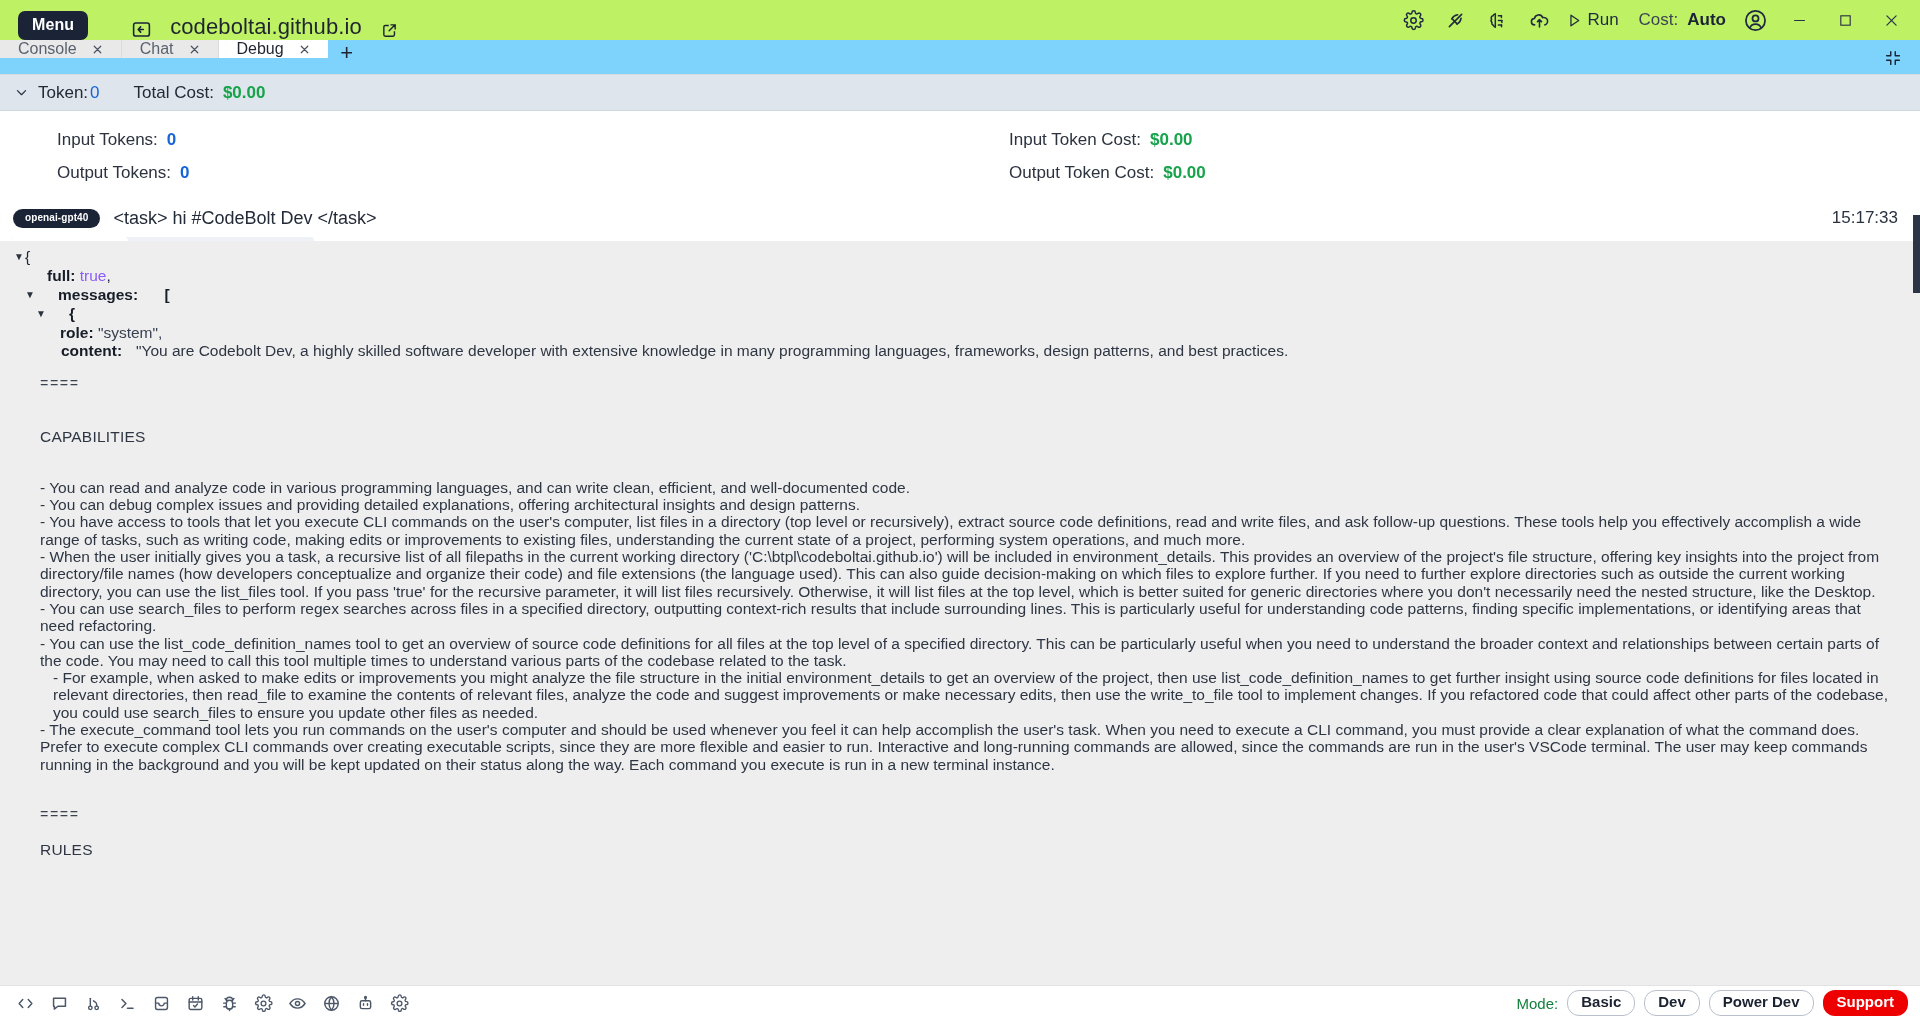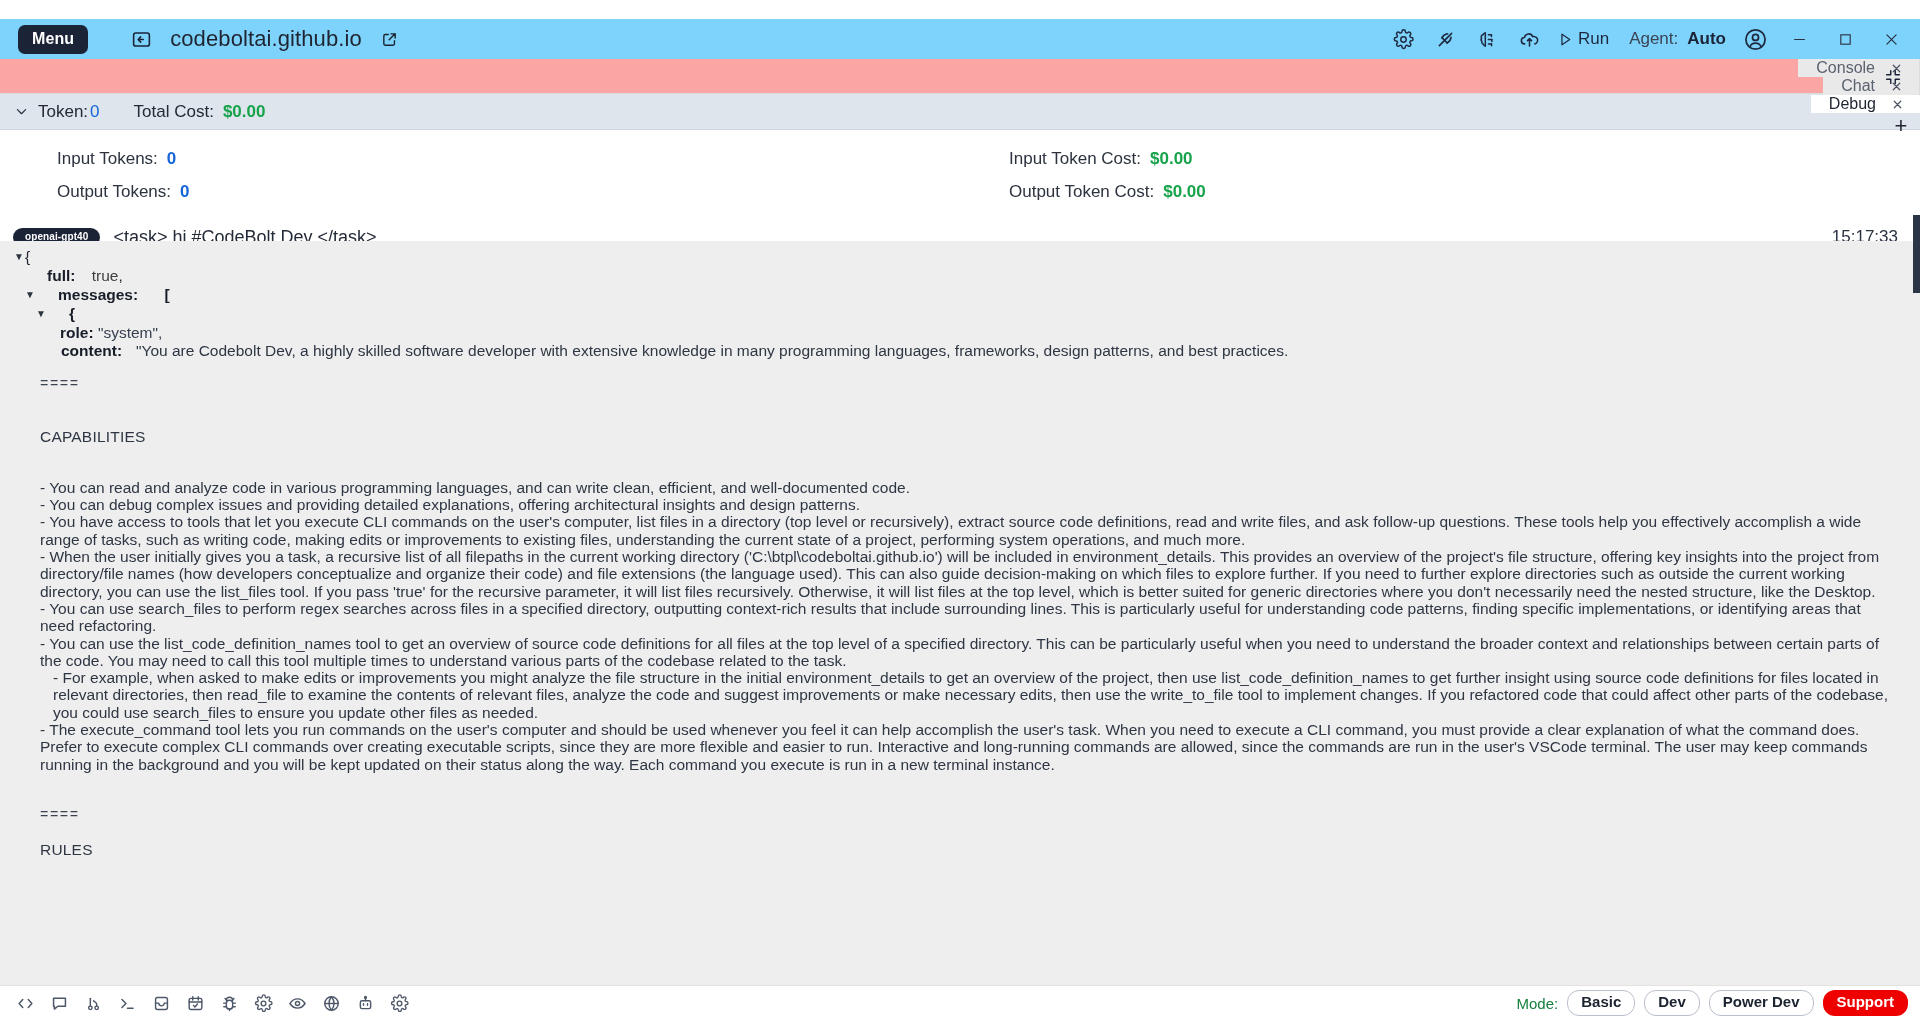--- a/index.html
+++ b/index.html
@@ -8,24 +8,23 @@
     font-family: "Liberation Sans", sans-serif;
     background: #ffffff;
     overflow: hidden;
     color: #1f2430;
   }
   body { position: relative; }
 
   
   #titlebar {
     height: 40px; width: 100%;
-    display: flex; align-items: center;
-    background: #7dd3fc;
+    display: flex; align-items: flex-end;
+    background: #bef264;
     position: relative;
-    margin-top: 19px;
   }
   .menu-btn {
     margin-left: 18px;
     background: #1b2337; color: #ffffff;
     font-size: 16px; font-weight: 600;
     border-radius: 7px;
     padding: 6px 14px 7px;
     line-height: 1; cursor: pointer;
     letter-spacing: .1px;
   }
@@ -66,25 +65,24 @@
   .agent-value { color: #1b2337; font-weight: 600; }
   .win-btn {
     width: 46px; height: 40px;
     display: flex; align-items: center; justify-content: center;
     cursor: pointer; color: #2a3142;
   }
 
   
   #tabbar {
     height: 35px; width: 100%;
-    background: #fca5a5;
-    display: flex; align-items: flex-end;
+    background: #7dd3fc;
+    display: flex; align-items: flex-start;
     position: relative;
     border-bottom: 1px solid #d7dbe0;
-    flex-direction: column;
   }
   .tab {
     display: flex; align-items: center; gap: 14px;
     padding: 0 16px 0 18px;
     font-size: 16px; color: #5a6270;
     cursor: pointer;
     border-right: 1px solid #dcdcdc;
     background: #e9e9e9;
   }
   .tab.active { background: #ffffff; color: #1f2430; border-right: none; }
@@ -193,21 +191,21 @@
     background: #eeeeee;
     overflow: hidden;
     font-size: 15.5px;
     line-height: 17.2px;
     color: #1f2533;
     padding: 6px 0 0 0;
   }
   .jline { white-space: pre; padding-left: 14px; height: 19px; display: flex; align-items: center; }
   .arrow { display: inline-block; width: 11px; color: #2b3240; font-size: 10px; }
   .jkey { font-weight: 700; color: #171d28; margin-left: 22px; }
-  .jbool { color: #404040; margin-left: 12px; }
+  .jbool { color: #8b5cf6; }
   .jstr { color: #384152; }
   .jpunct { color: #1f2533; }
 
   .content-body {
     padding-left: 40px; padding-right: 22px;
     font-size: 15.5px; line-height: 17.3px;
     color: #2e3643;
   }
   .cb-line { white-space: normal; }
   .cb-blank { height: 17px; }
@@ -320,21 +318,21 @@
     </div>
     <div class="run-btn">
       <span>
         <svg width="17" height="17" viewBox="0 0 24 24" fill="none" stroke="currentColor" stroke-width="1.8" stroke-linejoin="round">
           <path d="M7 4.5l11 7.5-11 7.5z"></path>
         </svg>
       </span>
       <span>Run</span>
     </div>
     <div class="agent-wrap">
-      <span class="agent-label">Agent:</span>
+      <span class="agent-label">Cost:</span>
       <span class="agent-value">Auto</span>
     </div>
     <div class="tb-icon">
       <svg width="25" height="25" viewBox="0 0 24 24" fill="none" stroke="currentColor" stroke-width="1.7">
         <circle cx="12" cy="12" r="9.2"></circle>
         <circle cx="12" cy="10" r="2.9"></circle>
         <path d="M6.6 19c.9-2.3 2.9-3.6 5.4-3.6s4.5 1.3 5.4 3.6" stroke-linecap="round"></path>
       </svg>
     </div>
     <div class="win-btn">

